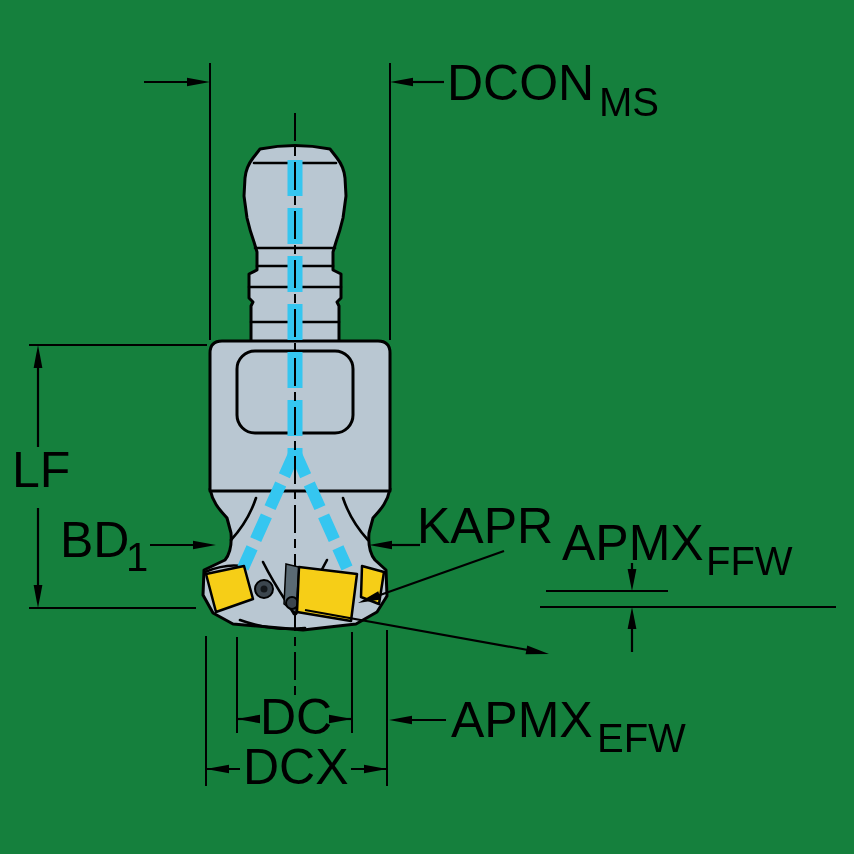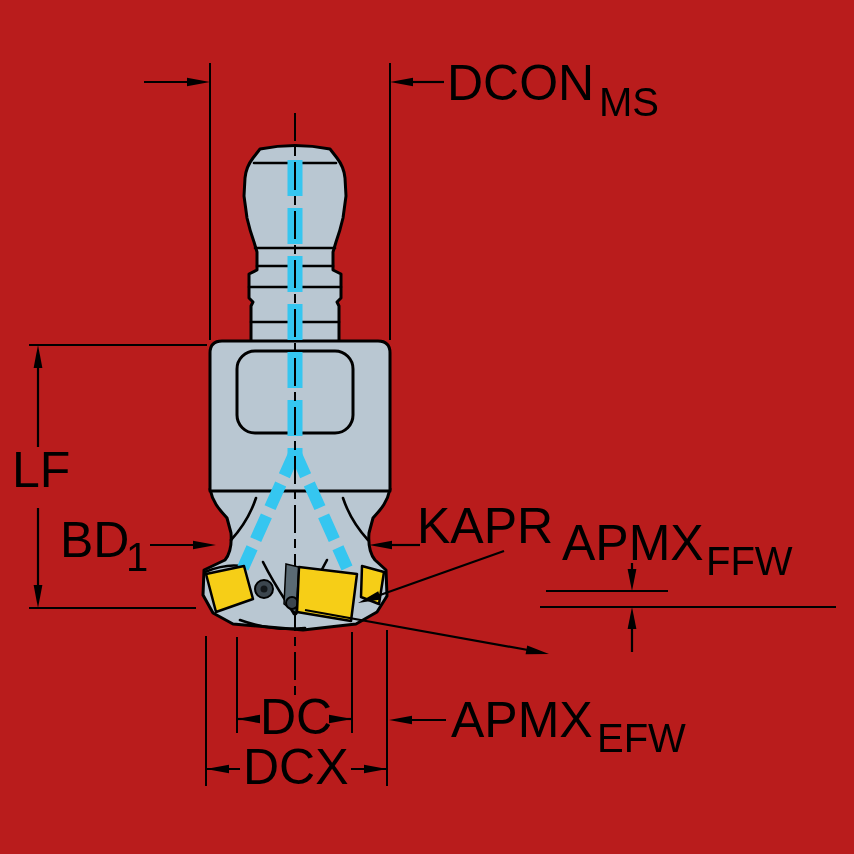--- a/index.html
+++ b/index.html
@@ -1,16 +1,16 @@
 <!DOCTYPE html>
 <html><head>
 <meta charset="utf-8">
 <style>
   html,body { margin:0; padding:0; background:#ffffff; }
-  .stage { position:relative; width:854px; height:854px; background:#b91c1c; overflow:hidden; }
+  .stage { position:relative; width:854px; height:854px; background:#15803d; overflow:hidden; }
   svg { display:block; }
   .metal      { fill:#b9c7d2; stroke:#000; stroke-width:3; stroke-linejoin:round; }
   .metal-line { fill:none; stroke:#000; stroke-width:2.6; stroke-linecap:round; }
   .insert     { fill:#f6ce17; stroke:#000; stroke-width:2.5; stroke-linejoin:round; }
   .pocket     { fill:#5a6a74; stroke:#000; stroke-width:1.5; }
   .screw-out  { fill:#3c464e; stroke:#000; stroke-width:2; }
   .screw-in   { fill:#14181b; stroke:none; }
   .coolant-main   { stroke:#35c6f0; fill:none; stroke-width:15; stroke-dasharray:36 12; }
   .coolant-branch { stroke:#35c6f0; fill:none; stroke-width:12; stroke-dasharray:26 9; }
   .centerline { stroke:#000; stroke-width:2; fill:none; stroke-dasharray:28 6 9 6; }

